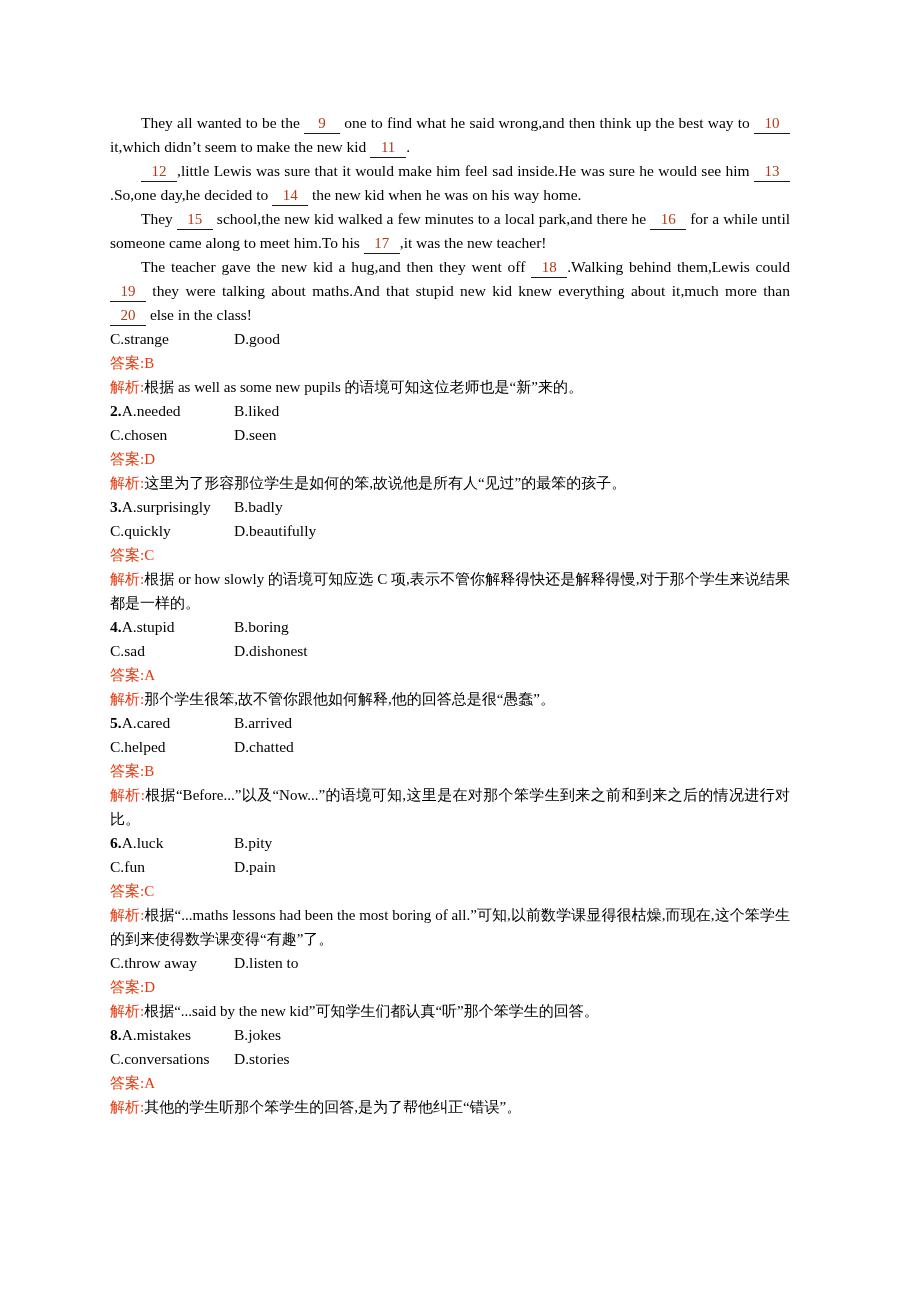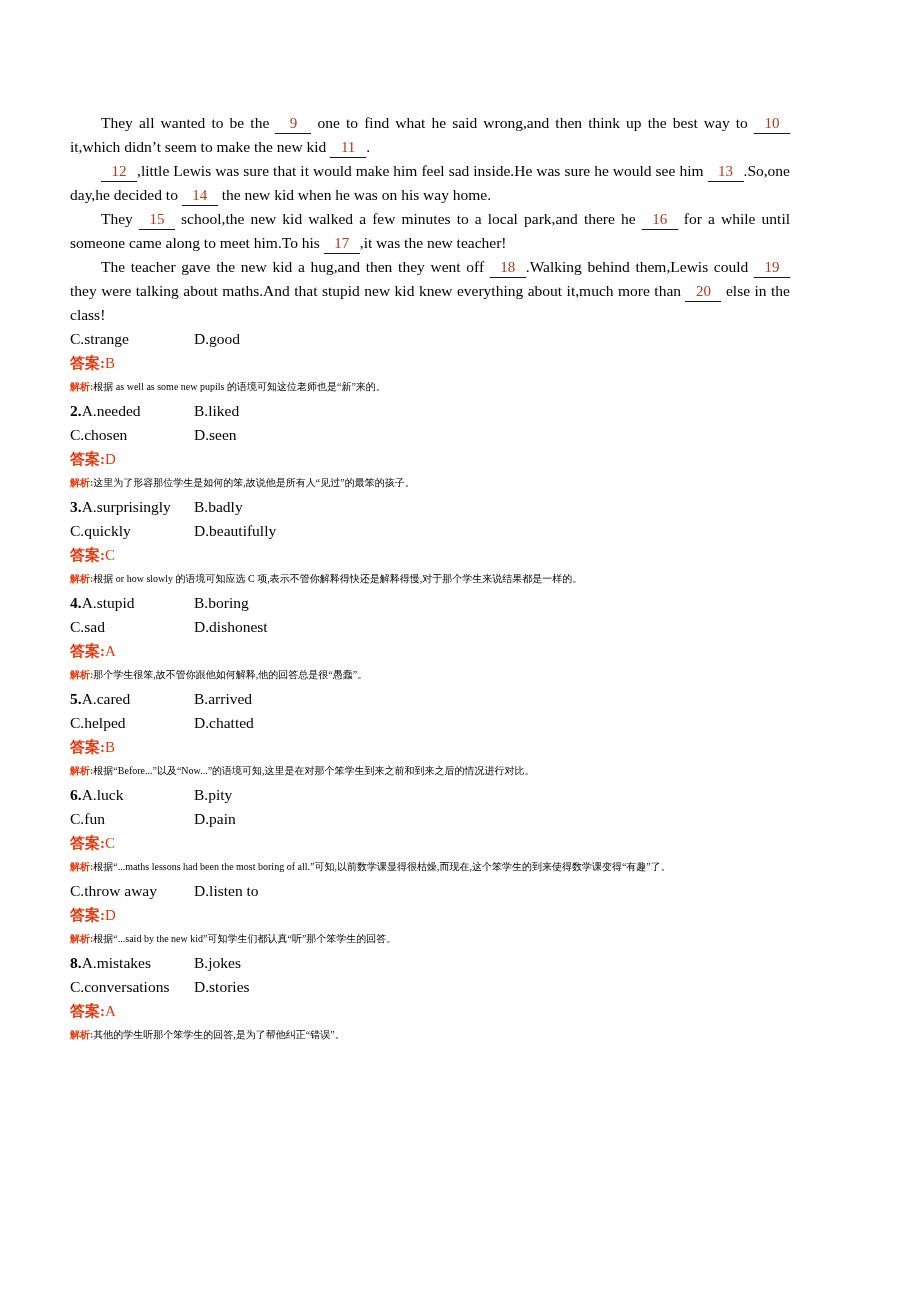--- a/index.html
+++ b/index.html
@@ -3,39 +3,39 @@
 <meta charset="utf-8">
 <style>
   :root { --red:#e8380d; --blank-red:#b5391b; }
   * { margin:0; padding:0; box-sizing:border-box; }
   html, body { background:#ffffff; }
   body {
     width:920px; height:1302px; overflow:hidden;
     font-family:"Liberation Serif","DejaVu Serif",serif;
     color:#000;
   }
-  .page { padding:111px 130px 0 70px; }
+  .page { padding:111px 130px 0 110px; }
   .para {
     font-size:15.5px; line-height:24px;
     text-indent:31px; text-align:justify;
   }
   .blank {
     display:inline-block; text-indent:0;
     min-width:36px; padding:0 4px; text-align:center;
     border-bottom:1px solid #1a1a1a;
     color:var(--blank-red); font-size:15px; line-height:19px;
   }
   .questions { }
   .opt-row { font-size:15.5px; line-height:24px; }
   .cell-first { display:inline-block; min-width:124px; }
   .qnum { font-weight:bold; }
   .answer-line { font-size:15px; line-height:24px; }
-  .label { color:var(--red); font-weight:bold; }
+  .label { color:var(--red); font-weight:normal; }
   .answer-value { color:var(--red); }
-  .analysis { font-size:10px; line-height:24px; text-align:justify; color:#000; }
+  .analysis { font-size:15px; line-height:24px; text-align:justify; color:#000; }
 </style>
 </head>
 <body>
 
 <div class="page">
   <div id="passage" class="passage">
       <p class="para"><span>They all wanted to be the </span><span class="blank">9</span><span> one to find what he said wrong,and then think up the best way to </span><span class="blank">10</span><span> it,which didn’t seem to make the new kid </span><span class="blank">11</span><span>.</span></p>
       <p class="para"><span class="blank">12</span><span>,little Lewis was sure that it would make him feel sad inside.He was sure he would see him </span><span class="blank">13</span><span>.So,one day,he decided to </span><span class="blank">14</span><span> the new kid when he was on his way home.</span></p>
       <p class="para"><span>They </span><span class="blank">15</span><span> school,the new kid walked a few minutes to a local park,and there he </span><span class="blank">16</span><span> for a while until someone came along to meet him.To his </span><span class="blank">17</span><span>,it was the new teacher!</span></p>
       <p class="para"><span>The teacher gave the new kid a hug,and then they went off </span><span class="blank">18</span><span>.Walking behind them,Lewis could </span><span class="blank">19</span><span> they were talking about maths.And that stupid new kid knew everything about it,much more than </span><span class="blank">20</span><span> else in the class!</span></p>

